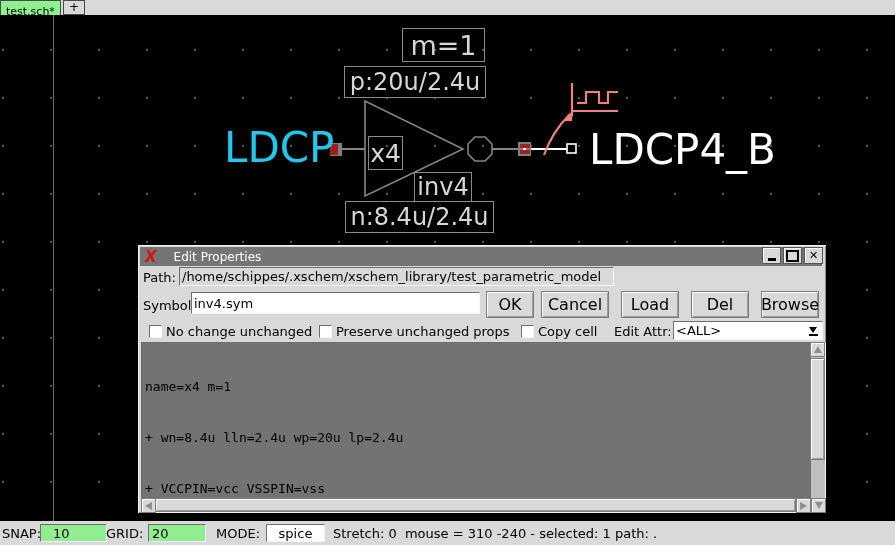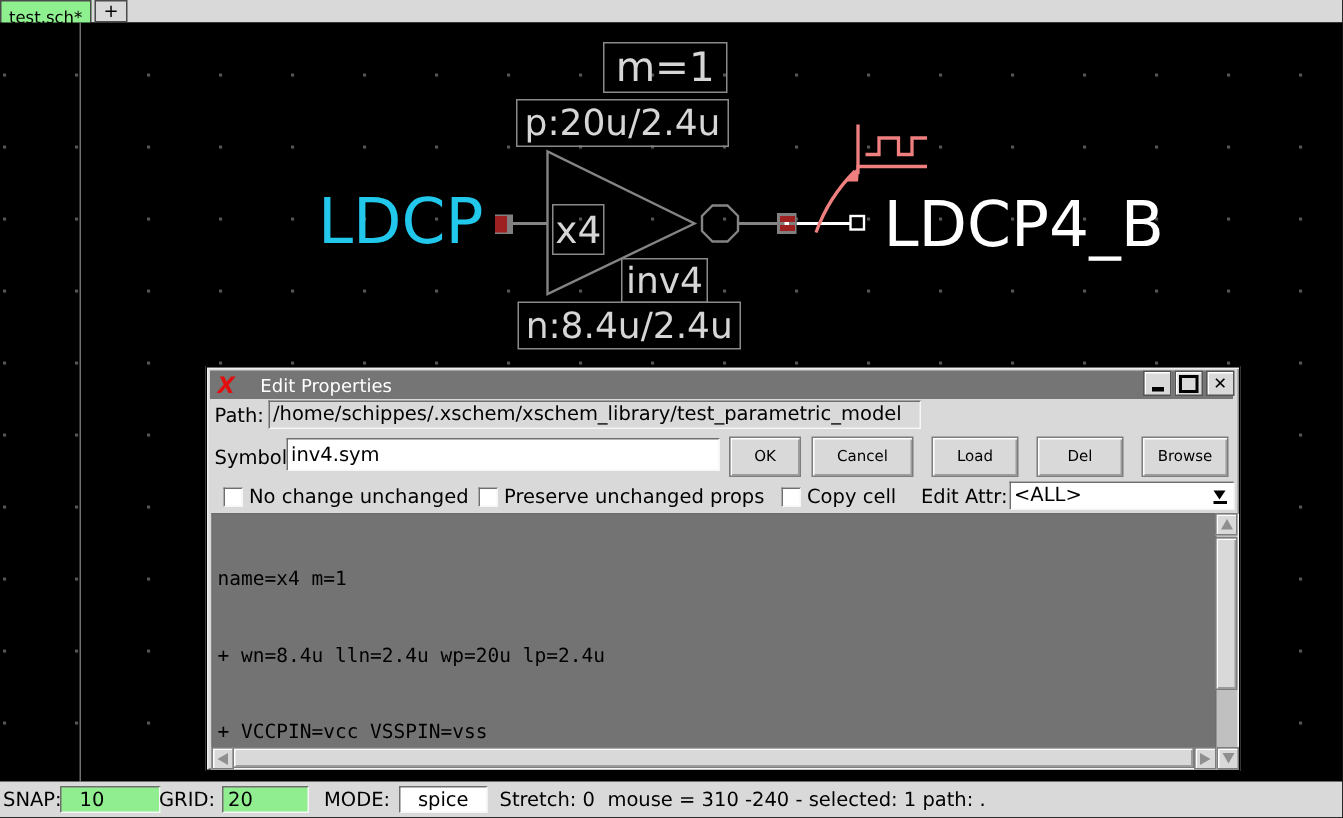--- a/index.html
+++ b/index.html
@@ -14,27 +14,27 @@
   .tab.newtab{left:63px;width:20px;background:#d9d9d9;font-size:12px;}
 
   
   .canvas{position:absolute;left:0;top:15px;width:895px;height:506px;background:#000;
           background-image:radial-gradient(circle at 1px 1px,#555 0.9px,transparent 1.5px);
           background-size:48px 48px;background-position:2px 34px;}
   .canvas svg{position:absolute;left:0;top:0;}
   .schlabel{position:absolute;border:1px solid #8a8a8a;color:#d6d6d6;background:transparent;
             display:flex;align-items:center;justify-content:center;line-height:1;}
   .net{position:absolute;line-height:1;font-size:42px;}
-  .net.in{color:#21c8ec;}
+  .net.in{color:#21c8ec;margin-left:12px;}
   .net.out{color:#ffffff;}
 
   
   .tkbtn{position:absolute;background:#d9d9d9;border:1px solid #7d7d7d;
          box-shadow:inset 1px 1px 0 #ffffff, inset -1px -1px 0 #9c9c9c;
-         font-size:10px;color:#000;display:flex;align-items:center;justify-content:center;
+         font-size:16px;color:#000;display:flex;align-items:center;justify-content:center;
          font-family:"DejaVu Sans", sans-serif;}
   .sunken{border:1px solid;border-color:#6e6e6e #f6f6f6 #f6f6f6 #6e6e6e;}
   .entry{position:absolute;font-size:13px;color:#000;background:#fff;padding:0 2px;
          font-family:"DejaVu Sans", sans-serif;outline:none;}
   .lbl{position:absolute;font-size:13px;color:#000;white-space:nowrap;}
 
   
   .dialog{position:absolute;left:137px;top:244px;width:688px;height:268px;background:#d9d9d9;
           border:1px solid #000;box-shadow:inset 1px 1px 0 #efefef, inset -1px -1px 0 #8f8f8f;}
   .titlebar{position:absolute;left:2px;top:2px;width:682px;height:19px;background:#757575;

